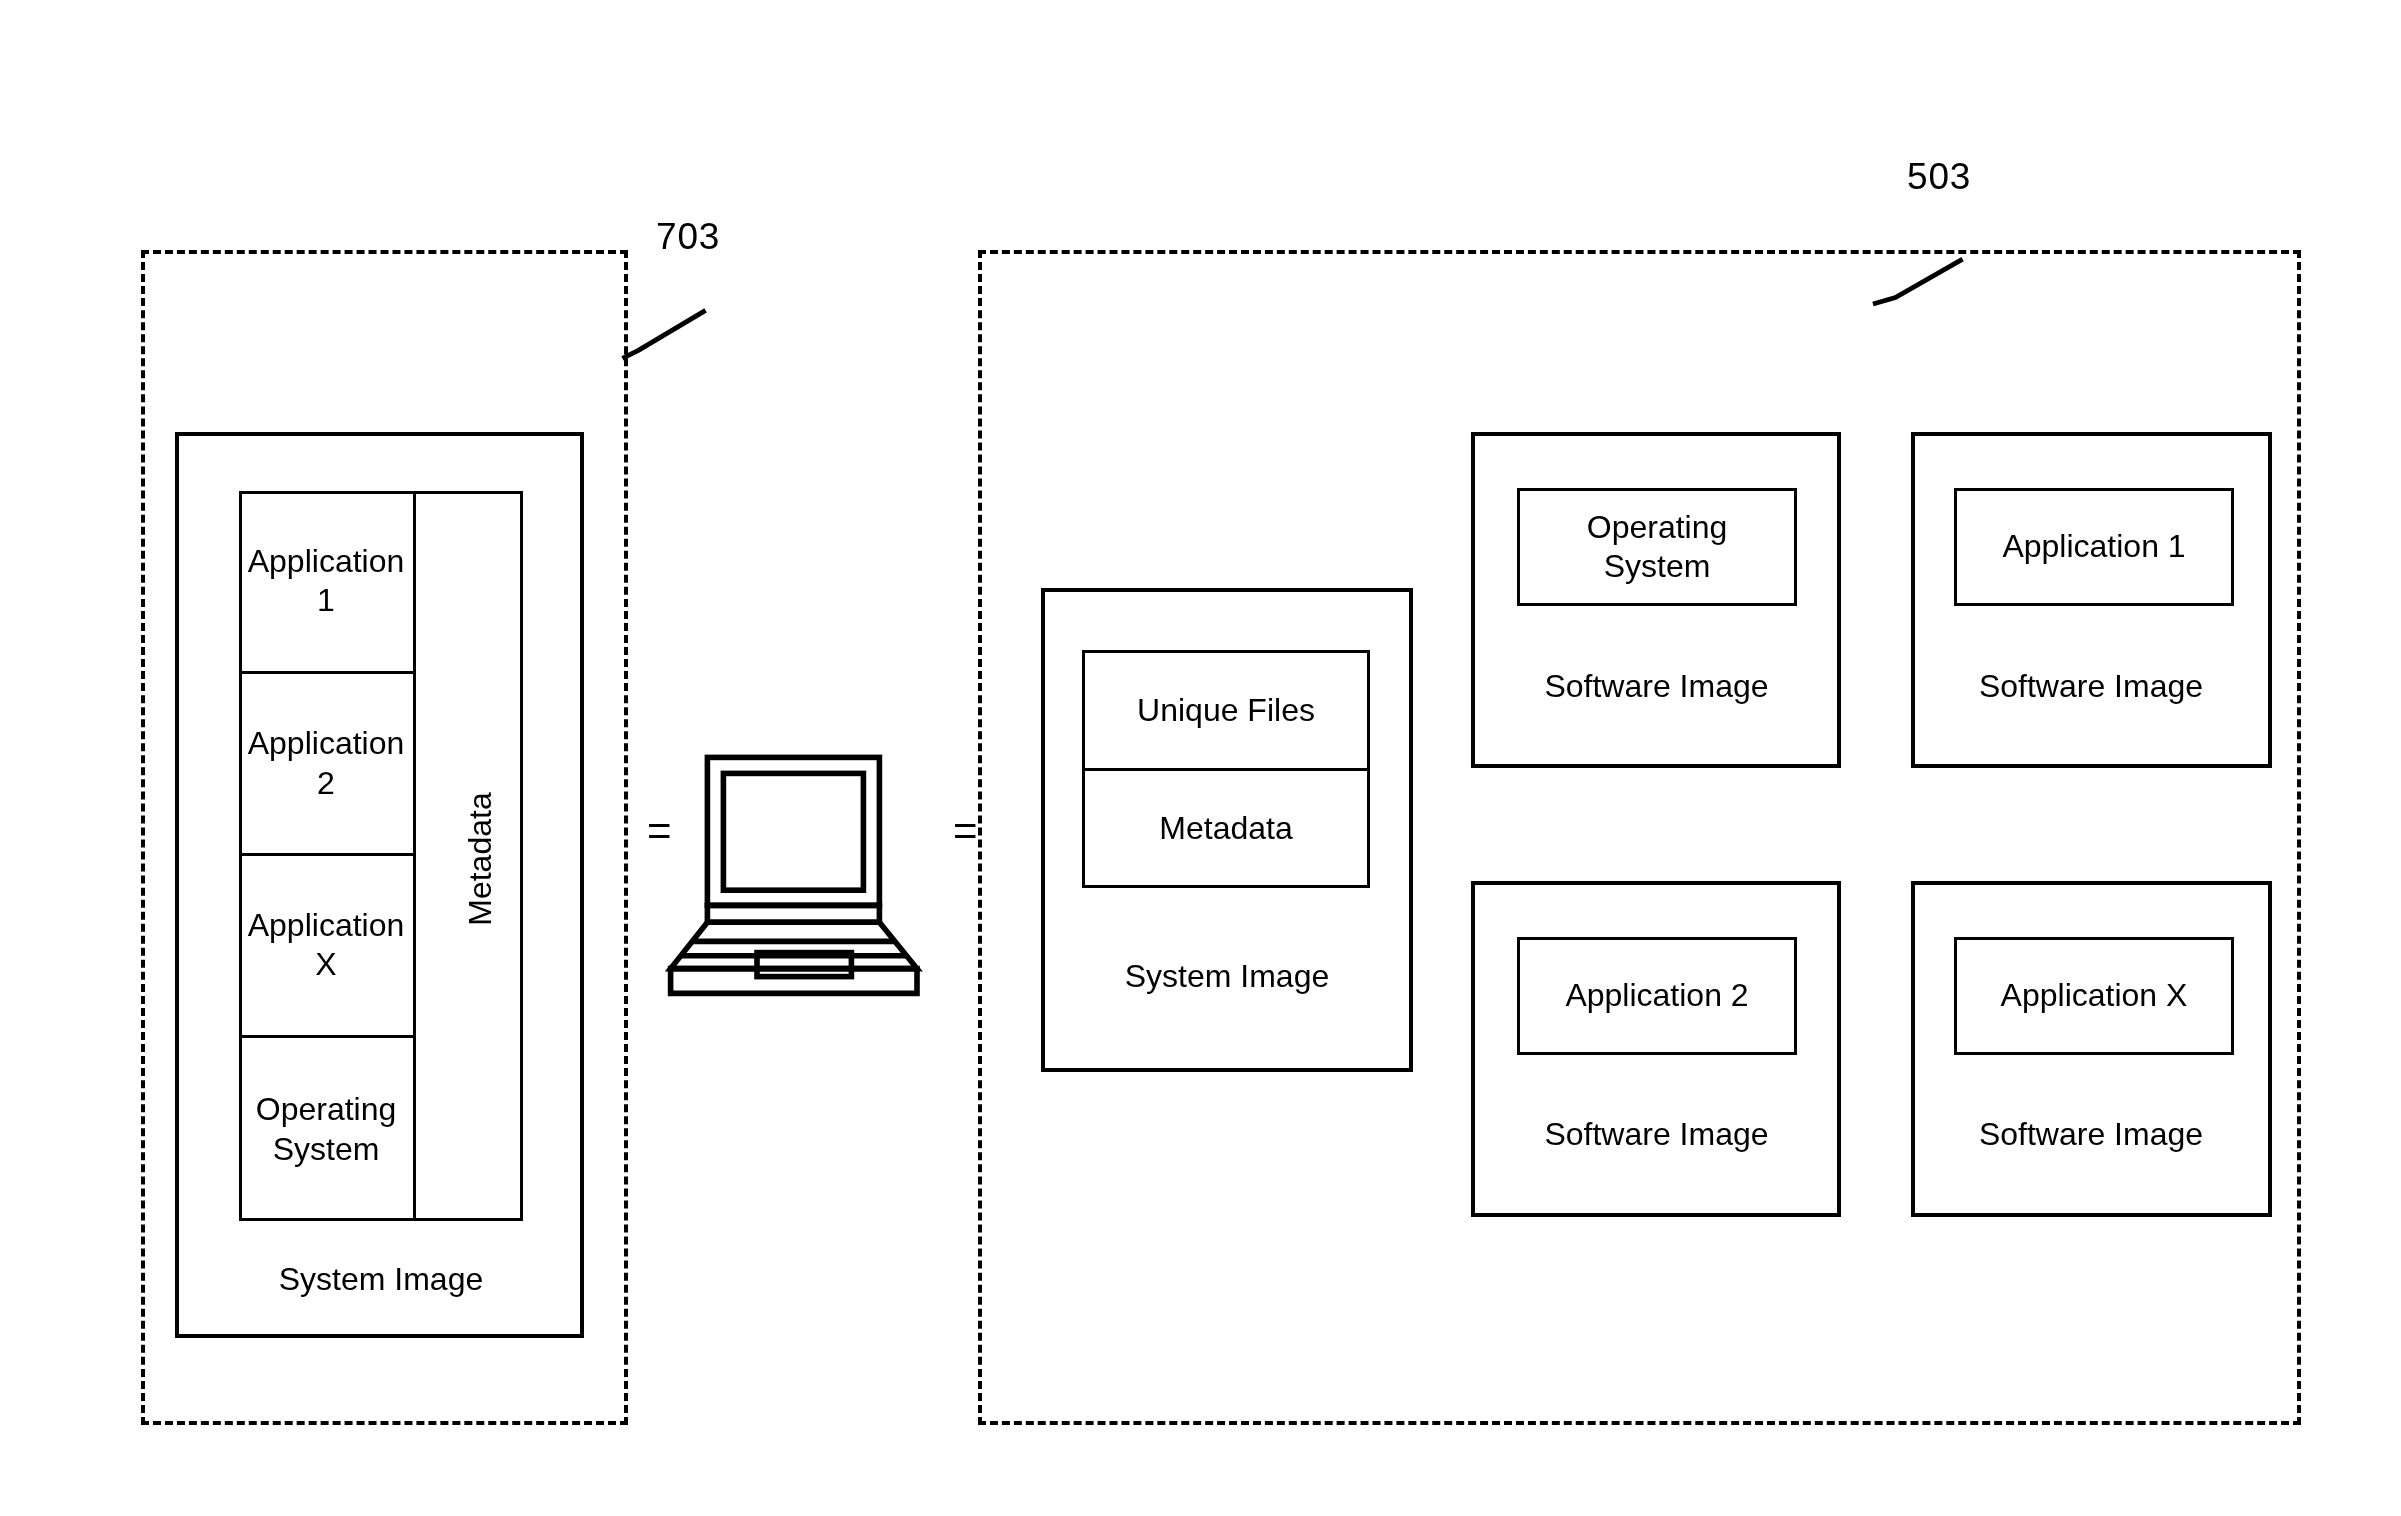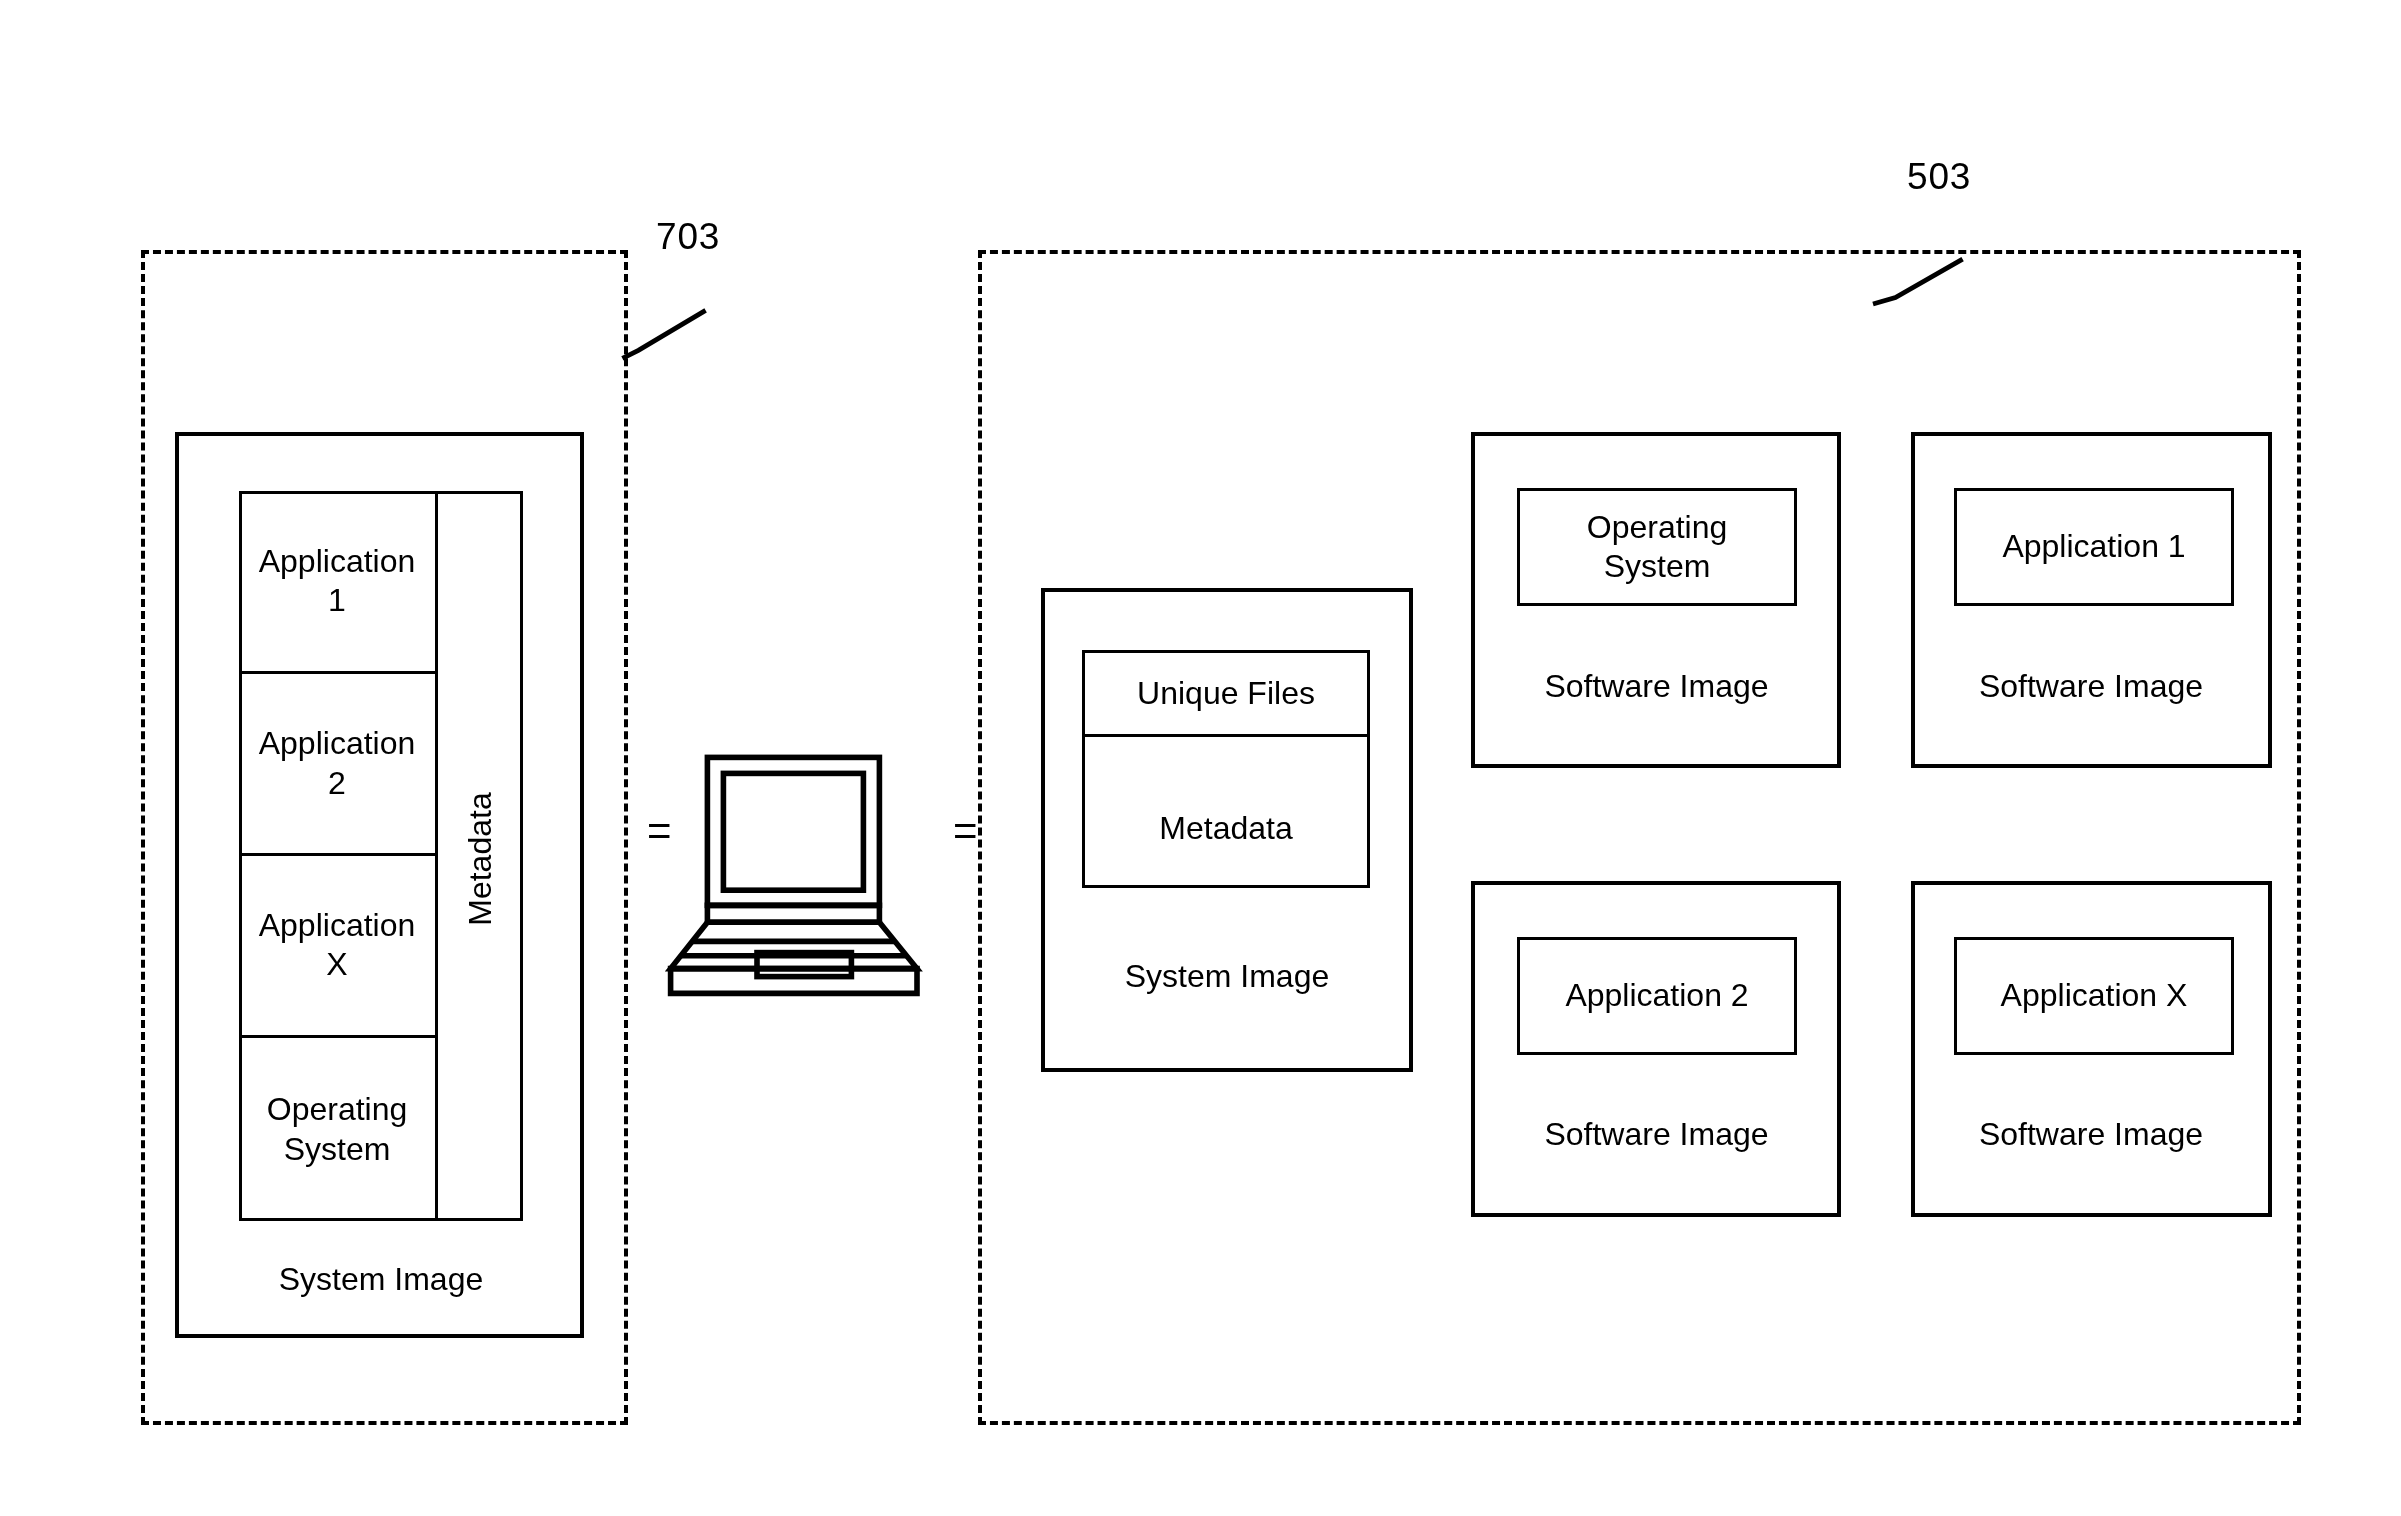--- a/index.html
+++ b/index.html
@@ -92,21 +92,21 @@
   <div class="ref-num" style="left:656px;top:218px;">703</div>
 
   <svg class="leader" style="left:616px;top:280px;" width="120" height="88" viewBox="0 0 150 110">
     <polyline points="8,98 28,88 112,38" fill="none" stroke="#000000" stroke-width="6"></polyline>
   </svg>
 
   <div class="solid-box" style="left:175px;top:432px;width:409px;height:906px;"></div>
 
   <div class="thin-box" style="left:239px;top:491px;width:284px;height:730px;"></div>
 
-  <div style="position:absolute;left:239px;top:491px;width:199px;height:730px;border-right:3.2px solid #000000;box-sizing:border-box;">
+  <div style="position:absolute;left:239px;top:491px;width:177px;height:730px;border-right:3.2px solid #000000;box-sizing:border-box;">
     <div class="cell-row" style="top:0px;height:183px;">Application
 1</div>
     <div class="cell-row" style="top:183px;height:182px;">Application
 2</div>
     <div class="cell-row" style="top:364px;height:183px;">Application
 X</div>
     <div class="cell-row last" style="top:547px;height:183px;">Operating
 System</div>
   </div>
 
@@ -146,21 +146,21 @@
 
   <div class="ref-num" style="left:1907px;top:158px;">503</div>
 
   <svg class="leader" style="left:1865px;top:224px;" width="136" height="88" viewBox="0 0 170 110">
     <polyline points="10,100 38,92 122,44" fill="none" stroke="#000000" stroke-width="6"></polyline>
   </svg>
 
   <div class="solid-box" style="left:1041px;top:588px;width:372px;height:484px;"></div>
 
   <div class="thin-box" style="left:1082px;top:650px;width:288px;height:238px;">
-    <div class="cell-row" style="top:0px;height:84px;">Unique Files</div>
+    <div class="cell-row" style="top:0px;height:118px;">Unique Files</div>
     <div class="cell-row last" style="top:118px;height:116px;">Metadata</div>
   </div>
 
   <div class="lbl" style="left:1049px;top:953px;width:356px;height:48px;">System Image</div>
 
   <div class="solid-box" style="left:1471px;top:432px;width:370px;height:336px;"></div>
   <div class="thin-box" style="left:1517px;top:488px;width:280px;height:118px;"></div>
   <div class="lbl" style="left:1517px;top:488px;width:280px;height:118px;">Operating
 System</div>
   <div class="lbl" style="left:1477px;top:663px;width:359px;height:48px;">Software Image</div>

